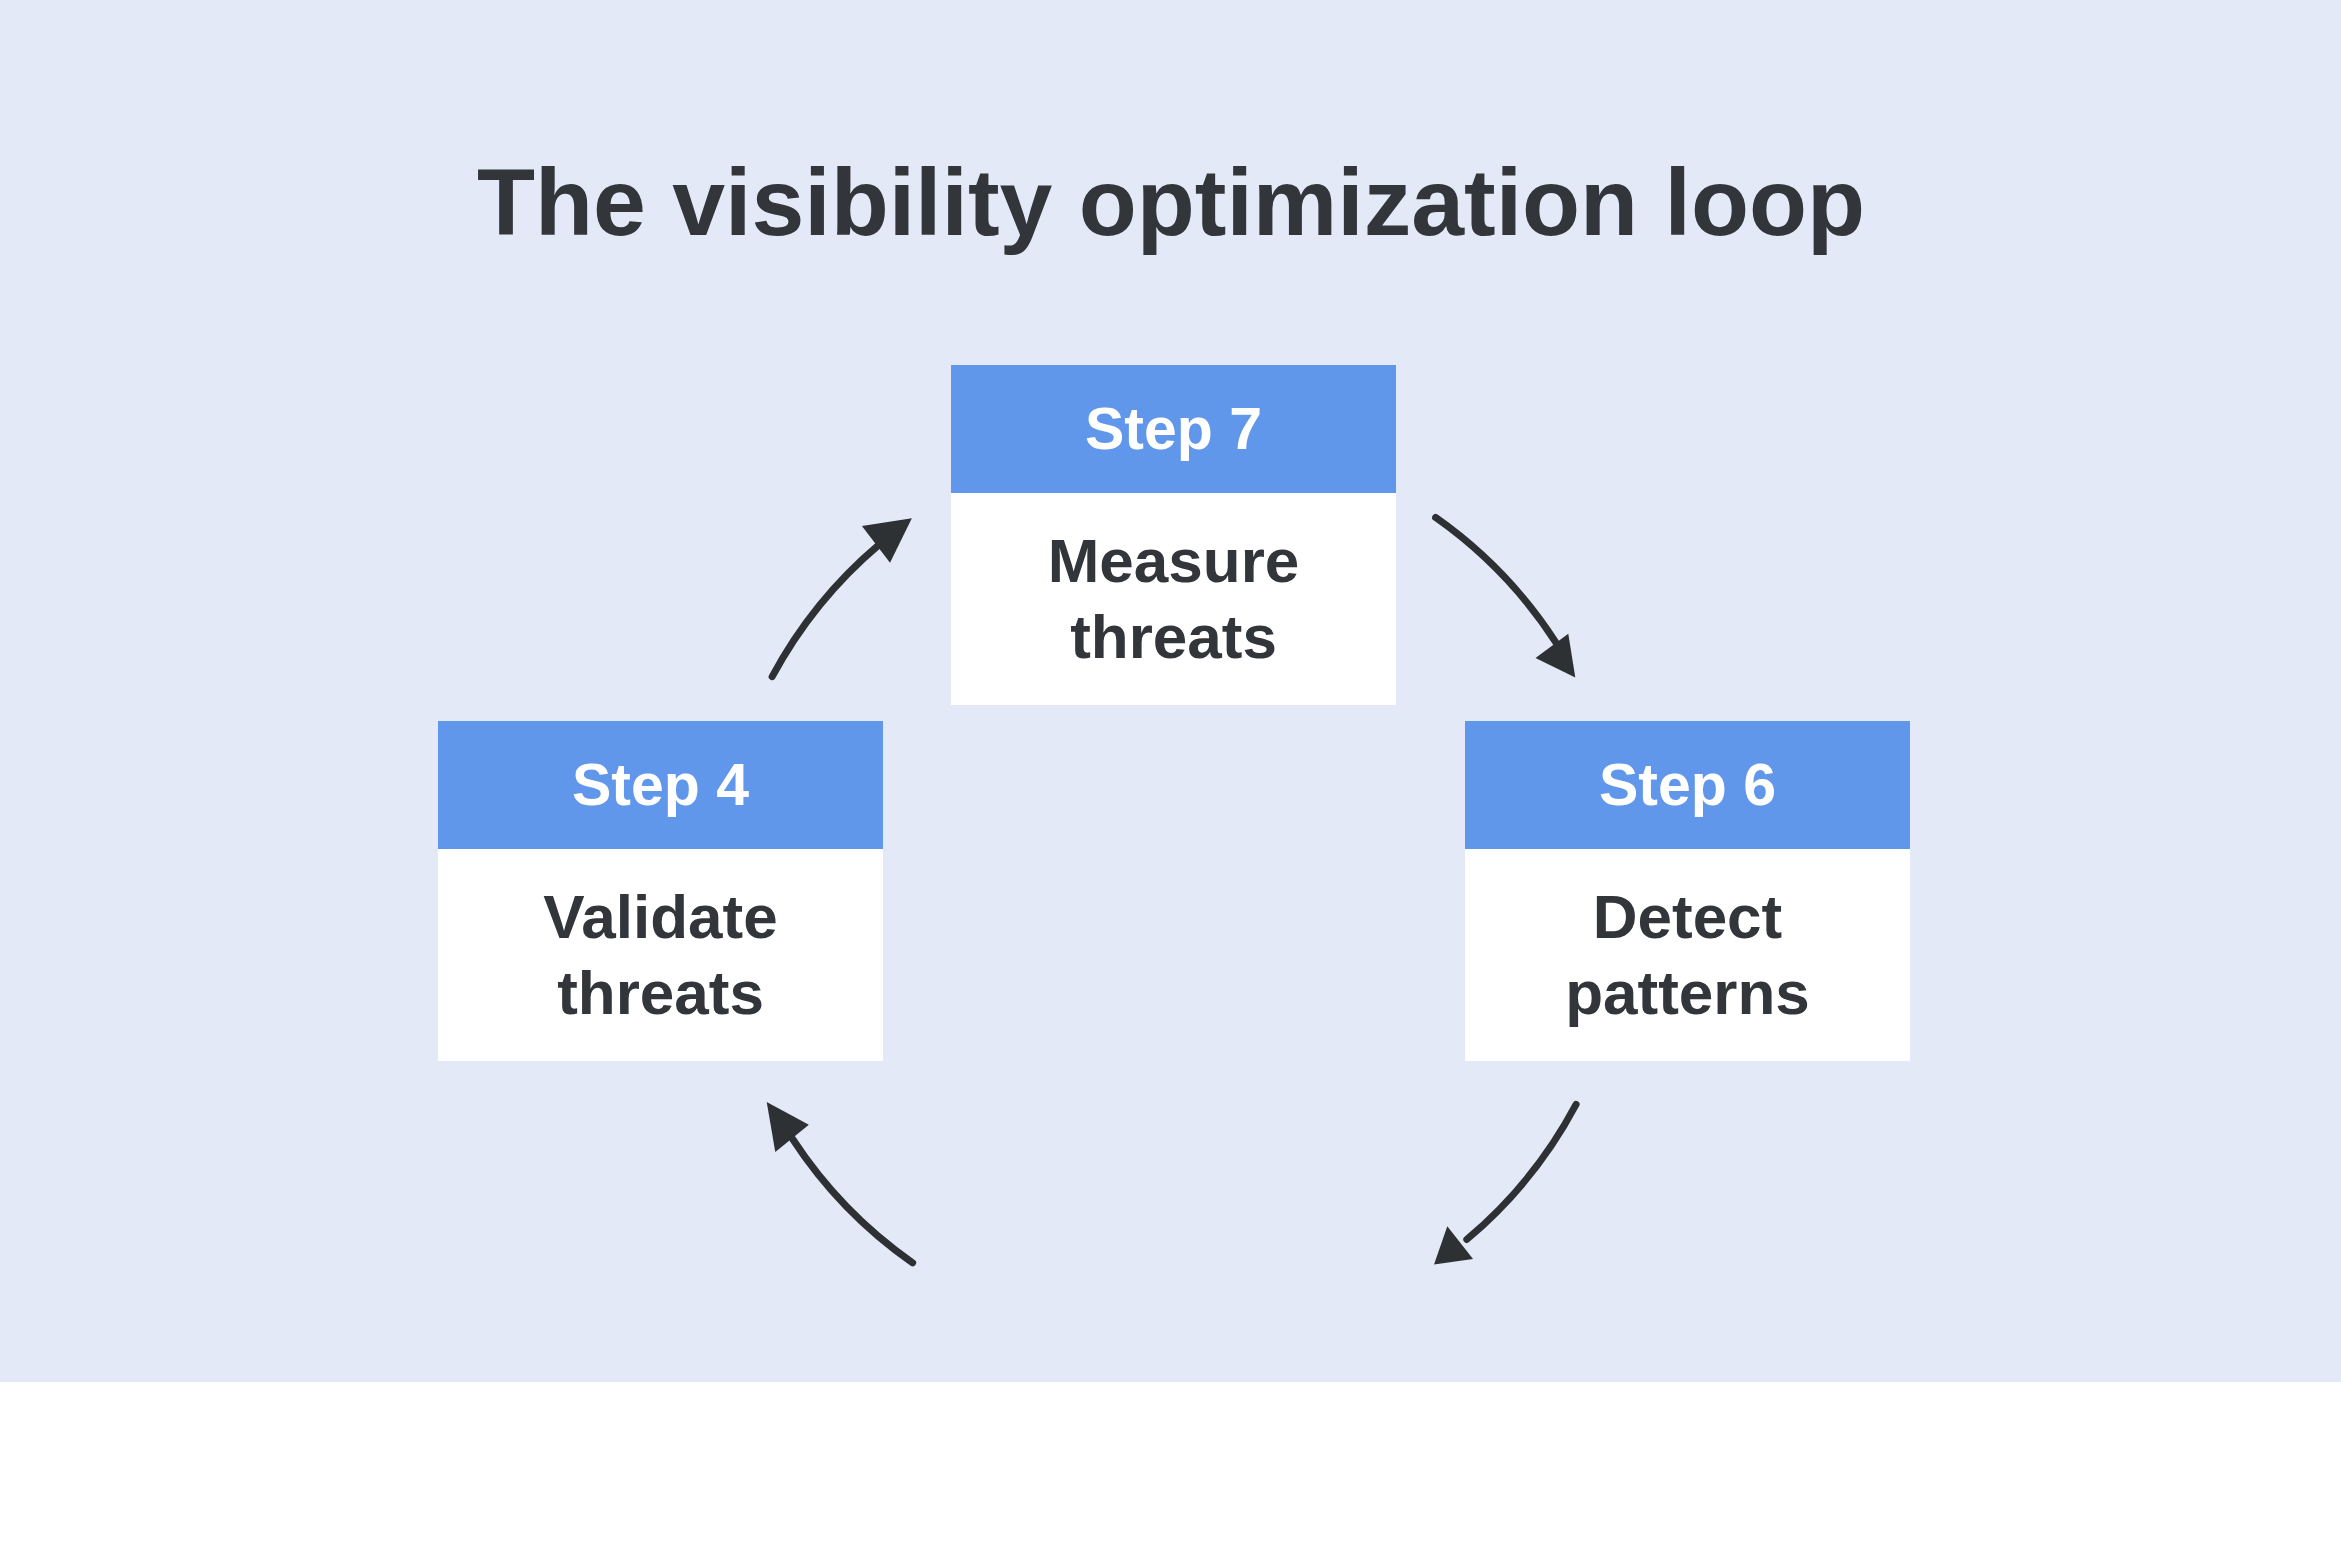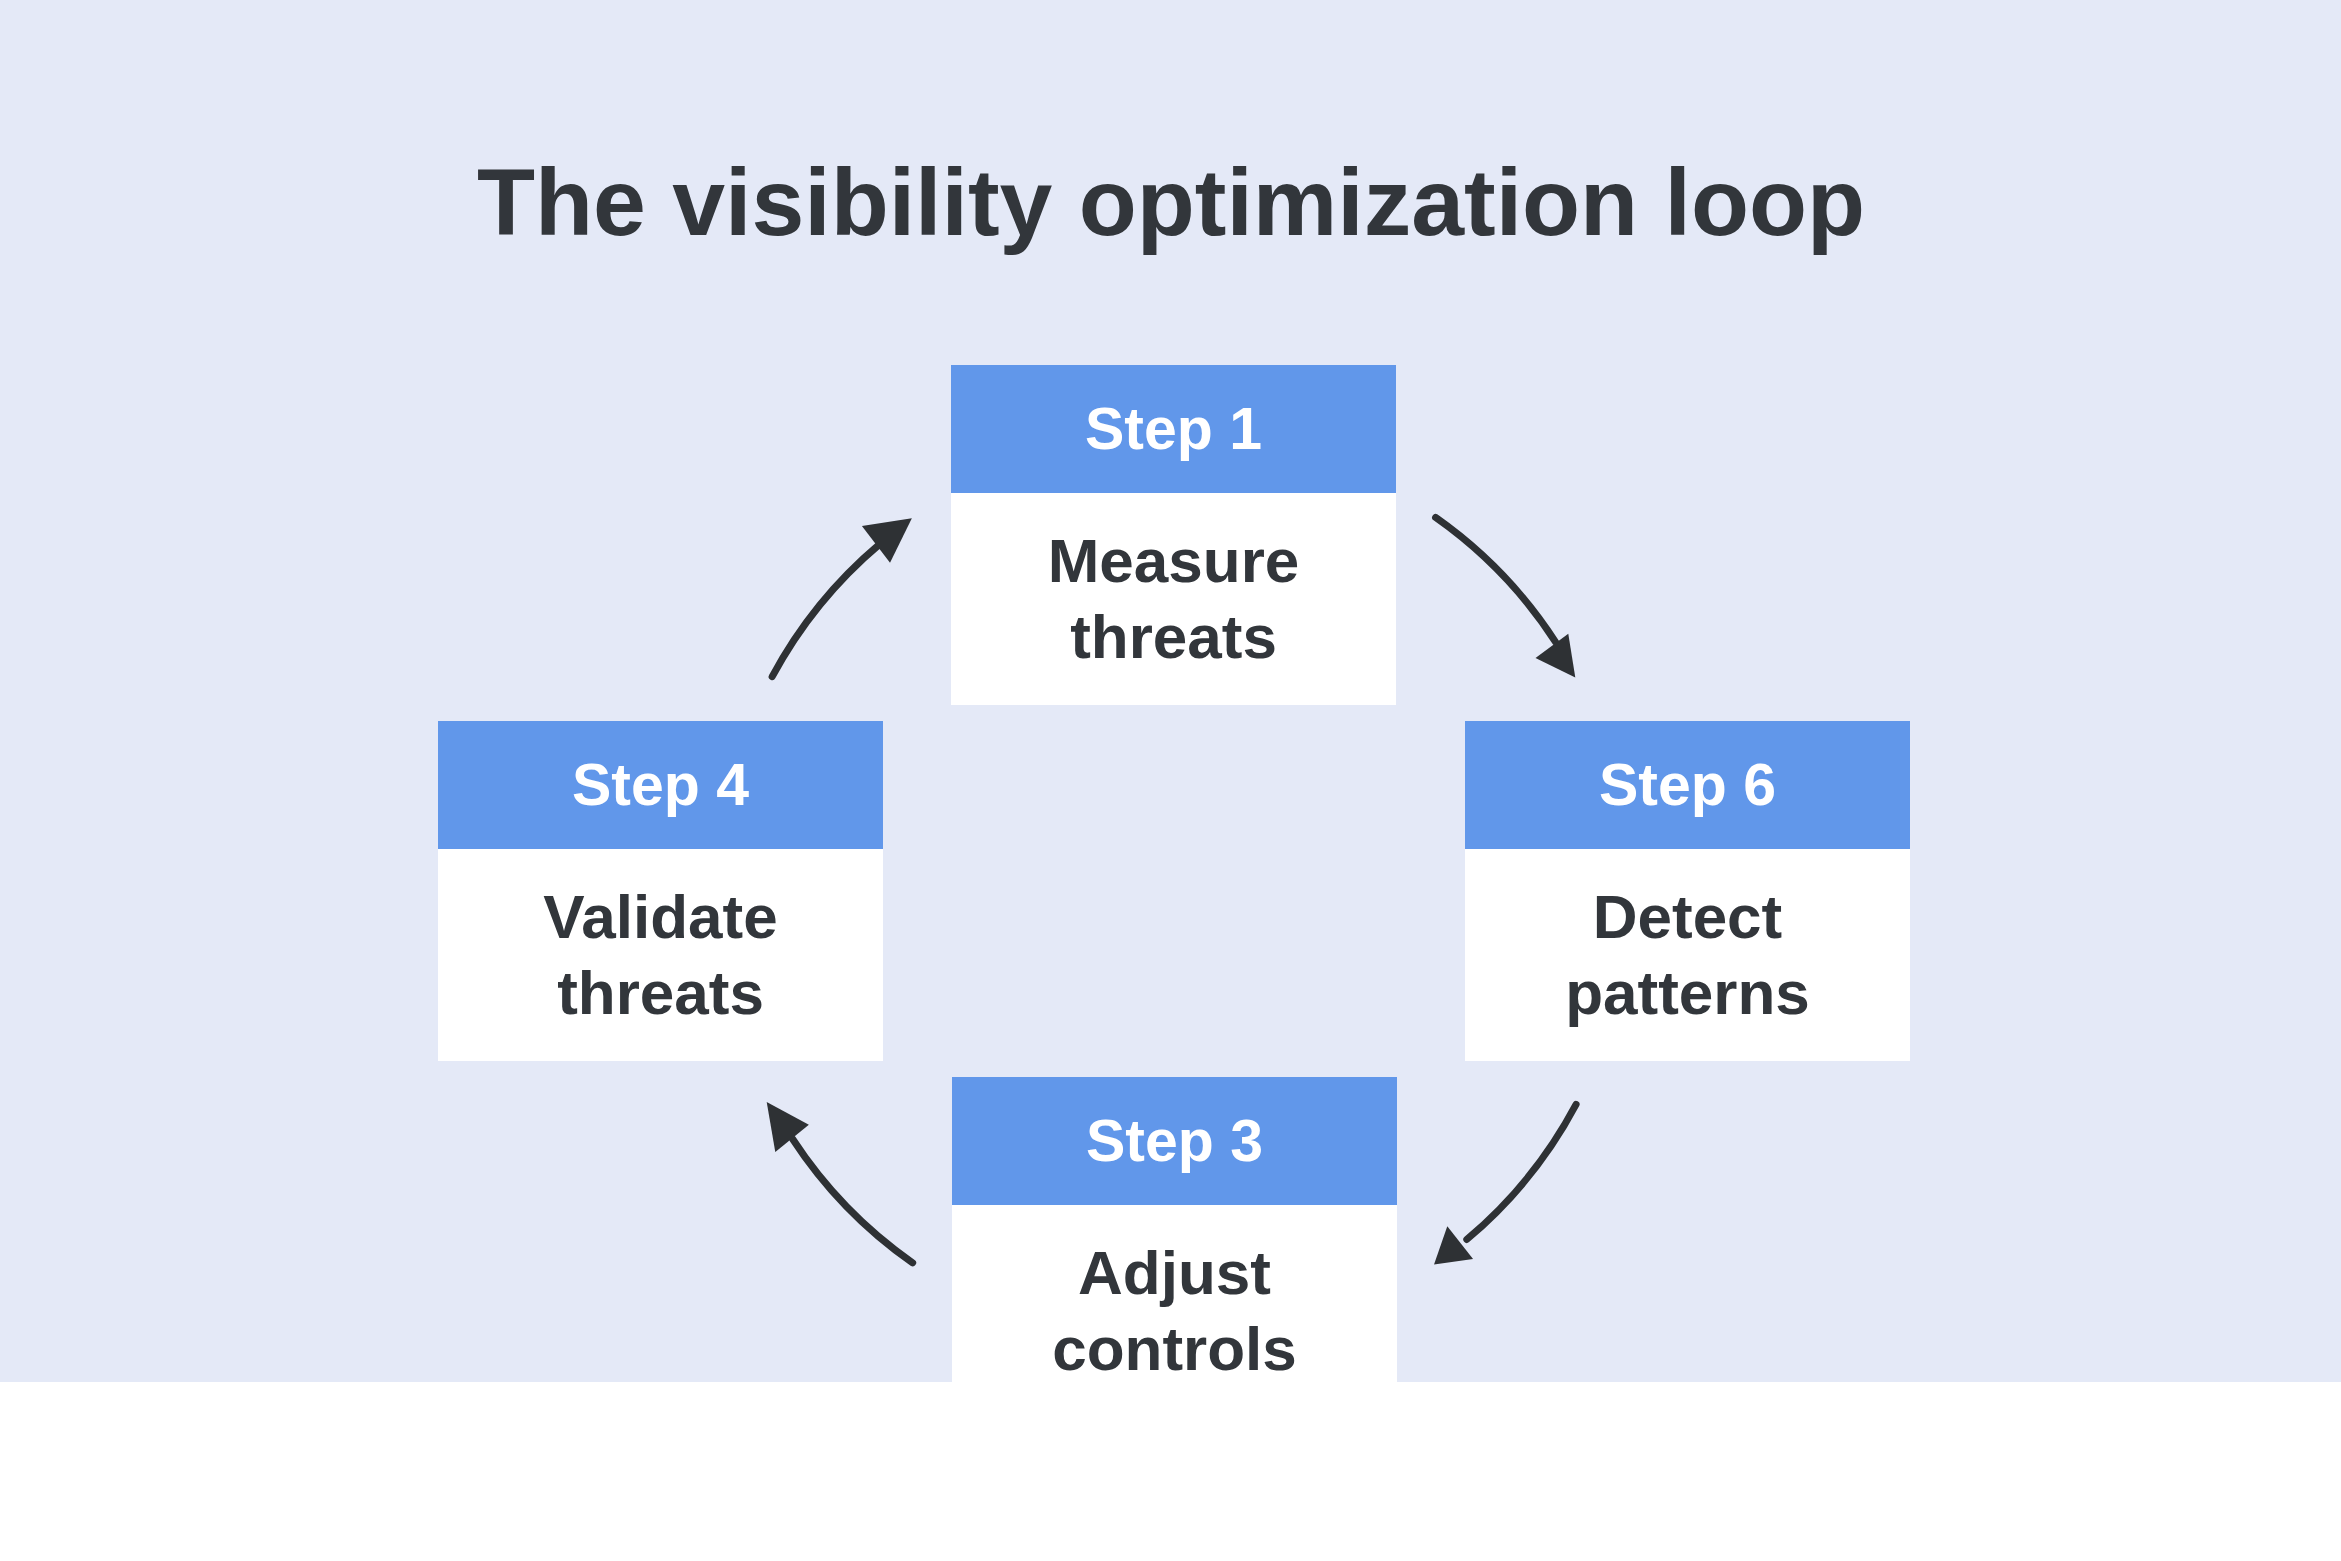--- a/index.html
+++ b/index.html
@@ -102,33 +102,29 @@
       <polygon class="arrow-head" points="1837,1620 1887,1613 1854,1571"></polygon>
     </g>
 
     <g>
       <path class="arrow-line" d="M 1169 1618 A 583 583 0 0 1 1015 1459"></path>
       <polygon class="arrow-head" points="982,1412 1036,1441 993,1476"></polygon>
     </g>
   </svg>
 
   <div class="card card-step1">
-    <div class="card-header">Step 1</div>
+    <div class="card-header">Step 7</div>
     <div class="card-body">Measure threats</div>
   </div>
 
   <div class="card card-step2">
     <div class="card-header">Step 6</div>
     <div class="card-body">Detect patterns</div>
   </div>
 
-  <div class="card card-step3">
-    <div class="card-header">Step 3</div>
-    <div class="card-body">Adjust controls</div>
-  </div>
 
   <div class="card card-step4">
     <div class="card-header">Step 4</div>
     <div class="card-body">Validate threats</div>
   </div>
 
 </div>
 
 
 </body></html>

